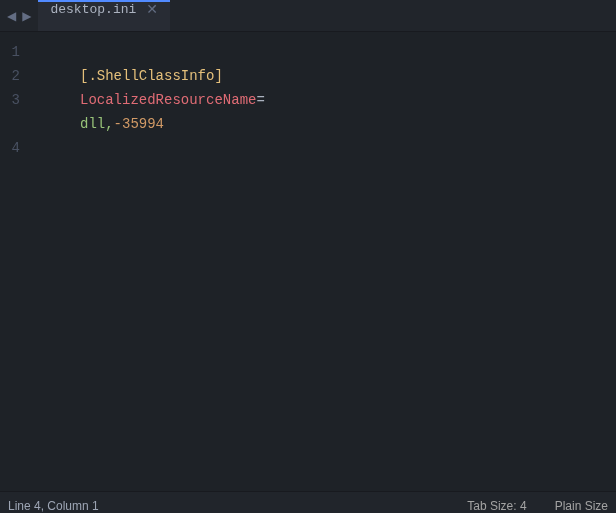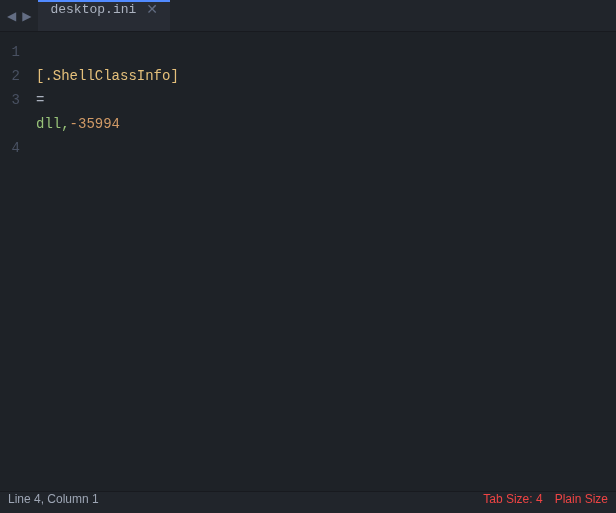--- a/index.html
+++ b/index.html
@@ -94,20 +94,21 @@
       height: 24px;
     }
 
     .code-content {
       flex: 1;
       padding: 8px 0 8px 4px;
       color: #abb2bf;
       font-size: 14px;
       line-height: 24px;
       overflow: auto;
+      margin-left: 44px;
     }
 
     .code-line {
       height: 24px;
       white-space: pre;
       display: flex;
       align-items: center;
     }
 
     
@@ -136,37 +137,37 @@
       background: #1e2227;
       flex-shrink: 0;
     }
 
     
     .status-bar {
       height: 22px;
       background-color: #21252b;
       border-top: 1px solid #181a1f;
       display: flex;
-      align-items: flex-start;
+      align-items: flex-end;
       justify-content: space-between;
       padding: 0 8px;
       flex-shrink: 0;
       color: #9da5b4;
       font-size: 12px;
       font-family: -apple-system, BlinkMacSystemFont, 'Segoe UI', sans-serif;
     }
 
     .status-left {
       color: #9da5b4;
     }
 
     .status-right {
       display: flex;
-      gap: 12px;
-      color: #ef4444;
+      gap: 28px;
+      color: #a3a3a3;
     }
 
     .status-item {
       cursor: pointer;
     }
   </style>
 </head>
 <body>
 
 <div class="tab-bar">
@@ -188,21 +189,21 @@
     <div>&nbsp;</div>
     <div>4</div>
   </div>
 
   <div class="code-content">
 
     <div class="code-line">&nbsp;</div>
 
     <div class="code-line"><span class="token-section">[.ShellClassInfo]</span></div>
 
-    <div class="code-line"><span class="token-equals">=</span></div>
+    <div class="code-line"><span class="token-key">LocalizedResourceName</span><span class="token-equals">=</span></div>
     <div class="code-line" style="padding-left:0"><span class="token-value">dll,</span><span class="token-number">-35994</span></div>
 
     <div class="code-line">&nbsp;</div>
   </div>
 
   <div class="right-bar"></div>
 </div>
 
 <div class="status-bar">
   <div class="status-left">Line 4, Column 1</div>

